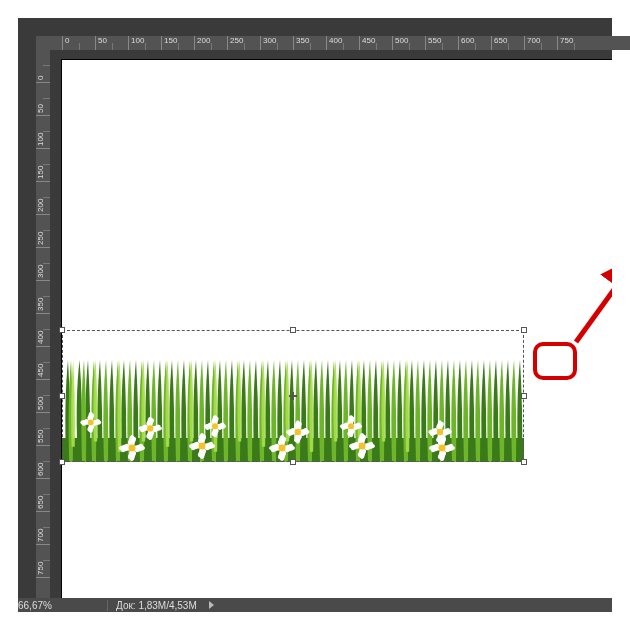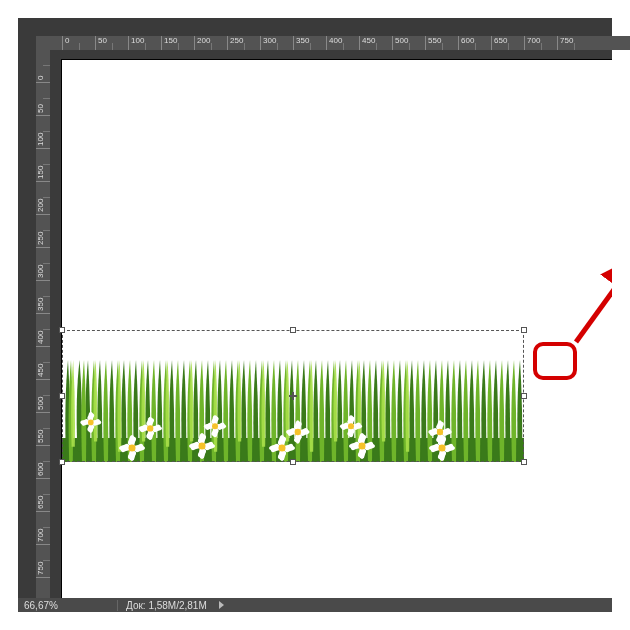--- a/index.html
+++ b/index.html
@@ -139,21 +139,21 @@
   .statusbar {
     position: absolute;
     left: 18px; bottom: 18px;
     width: 594px; height: 14px;
     background: #4a4a4a;
     display: flex;
     align-items: center;
     font-size: 10px; color: #ddd;
   }
   .statusbar .zoom {
-    width: 100px; padding-left: 6px;
+    width: 90px; padding-left: 0;
     border-right: 1px solid #666;
   }
   .statusbar .doc {
     padding: 0 8px;
   }
   .statusbar .tri {
     width: 0; height: 0;
     border-left: 5px solid #bbb;
     border-top: 4px solid transparent;
     border-bottom: 4px solid transparent;
@@ -366,16 +366,16 @@
       <line x1="6" y1="92" x2="64" y2="12" stroke="#d40000" stroke-width="5" marker-end="url(#ah)"></line>
     </svg>
   </div>
 
 </div>
 
 <div class="statusbar">
   <div class="zoom">66,67%</div>
   <div class="doc">
     <span>Док:</span>
-    <span>1,58M/2,81M</span>
+    <span>1,83M/4,53M</span>
   </div>
   <div class="tri"></div>
 </div>
 
 </body></html>

